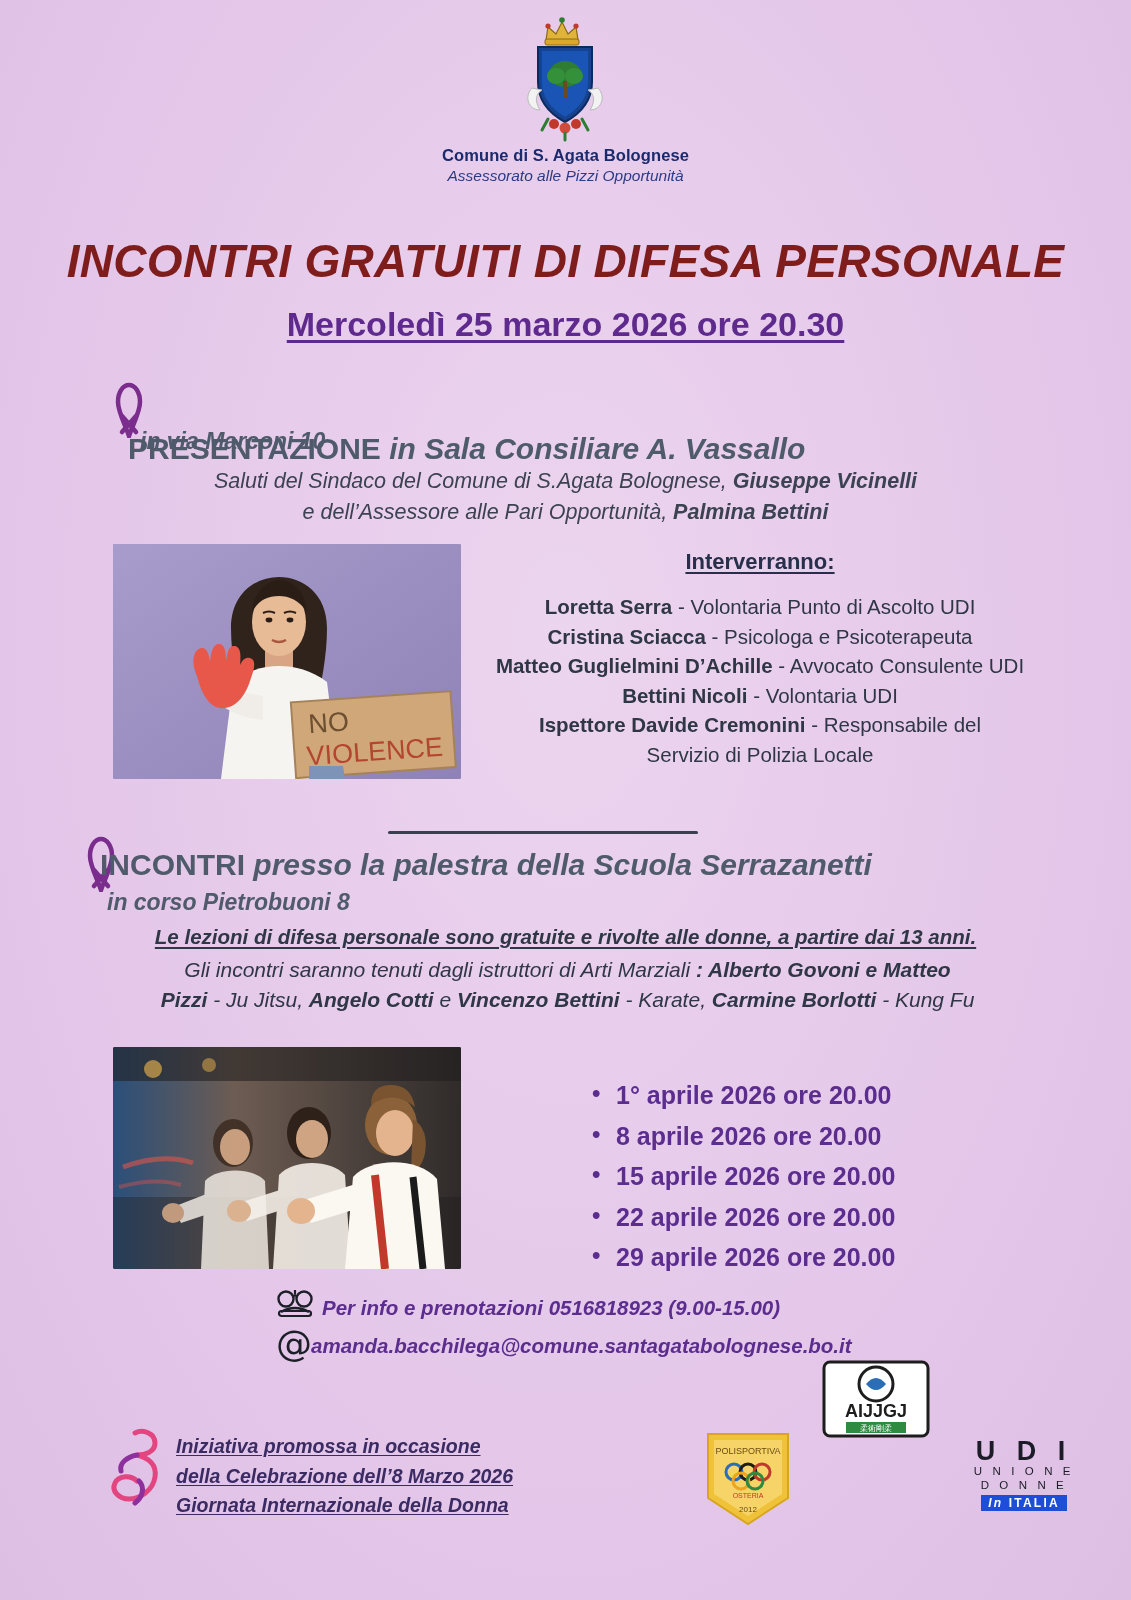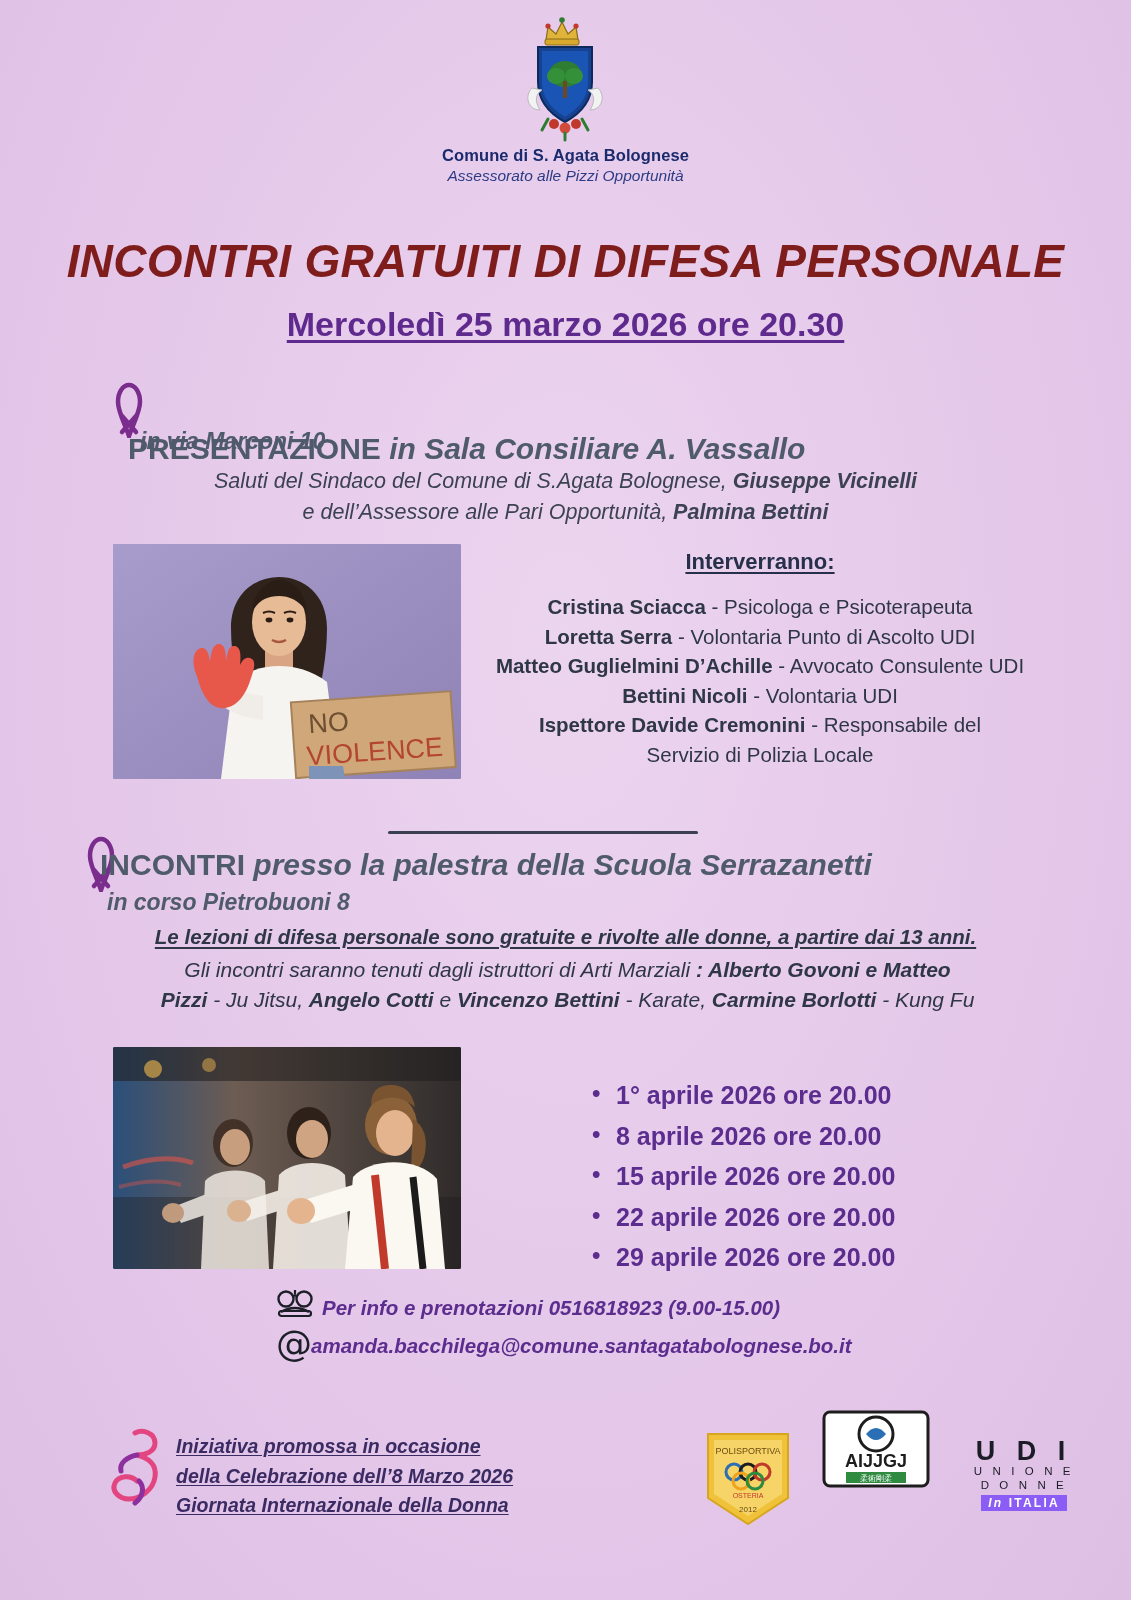--- a/index.html
+++ b/index.html
@@ -284,21 +284,21 @@
     top: 1425px; left: 105px;
     width: 68px; height: 82px;
   }
   .logo-polisportiva {
     position: absolute;
     top: 1428px; left: 700px;
     width: 96px; height: 100px;
   }
   .logo-aijjgj {
     position: absolute;
-    top: 1410px; left: 822px;
+    top: 1360px; left: 822px;
     width: 108px; height: 78px;
   }
   .logo-udi {
     position: absolute;
     top: 1438px; left: 968px;
     width: 112px; height: 76px;
     text-align: center;
   }
   .udi-l1 {
     font-size: 27px; font-weight: bold; letter-spacing: 7px;
@@ -306,21 +306,21 @@
   }
   .udi-l2 {
     font-size: 11.5px; letter-spacing: 3.6px; color: #1c1c28; 
   }
   .udi-l3 {
     font-size: 11.5px; letter-spacing: 3.6px; color: #1c1c28; margin-top: 2px;
   }
   .udi-l4 {
     margin-top: 4px;
     font-size: 12px; letter-spacing: 2.2px; color: #ffffff;
-    background: #8b5cf6; display: inline-block; padding: 1px 7px;
+    background: #1d4ed8; display: inline-block; padding: 1px 7px;
     font-weight: bold;
   }
   .udi-l4 i { font-style: italic; }
 </style>
 </head>
 <body>
 
 <div class="poster">
 
   <div class="crest-wrap">
@@ -421,22 +421,22 @@
         <text x="192" y="216" font-family="Liberation Sans, sans-serif" font-size="27" fill="#b4452f">VIOLENCE</text>
       </g>
 
       <path d="M196 222 L230 222 L232 235 L196 235 Z" fill="#7d93b8"></path>
     </svg>
   </div>
 
   <div class="interv-title">Interverranno:</div>
 
   <div class="speakers">
+    <div><span class="nm">Loretta Serra </span><span> - Volontaria Punto di Ascolto UDI</span></div>
     <div><span class="nm">Cristina Sciacca</span><span> - Psicologa e Psicoterapeuta</span></div>
-    <div><span class="nm">Loretta Serra </span><span> - Volontaria Punto di Ascolto UDI</span></div>
     <div><span class="nm">Matteo Guglielmini D’Achille</span><span> - Avvocato Consulente UDI</span></div>
     <div><span class="nm">Bettini Nicoli</span><span> - Volontaria UDI</span></div>
     <div><span class="nm">Ispettore Davide Cremonini</span><span> - Responsabile del</span></div>
     <div><span>Servizio di Polizia Locale</span></div>
   </div>
 
   <div class="divider"></div>
 
   <div class="ribbon r2">
     <svg viewBox="0 0 34 56" width="34" height="56" aria-hidden="true">

